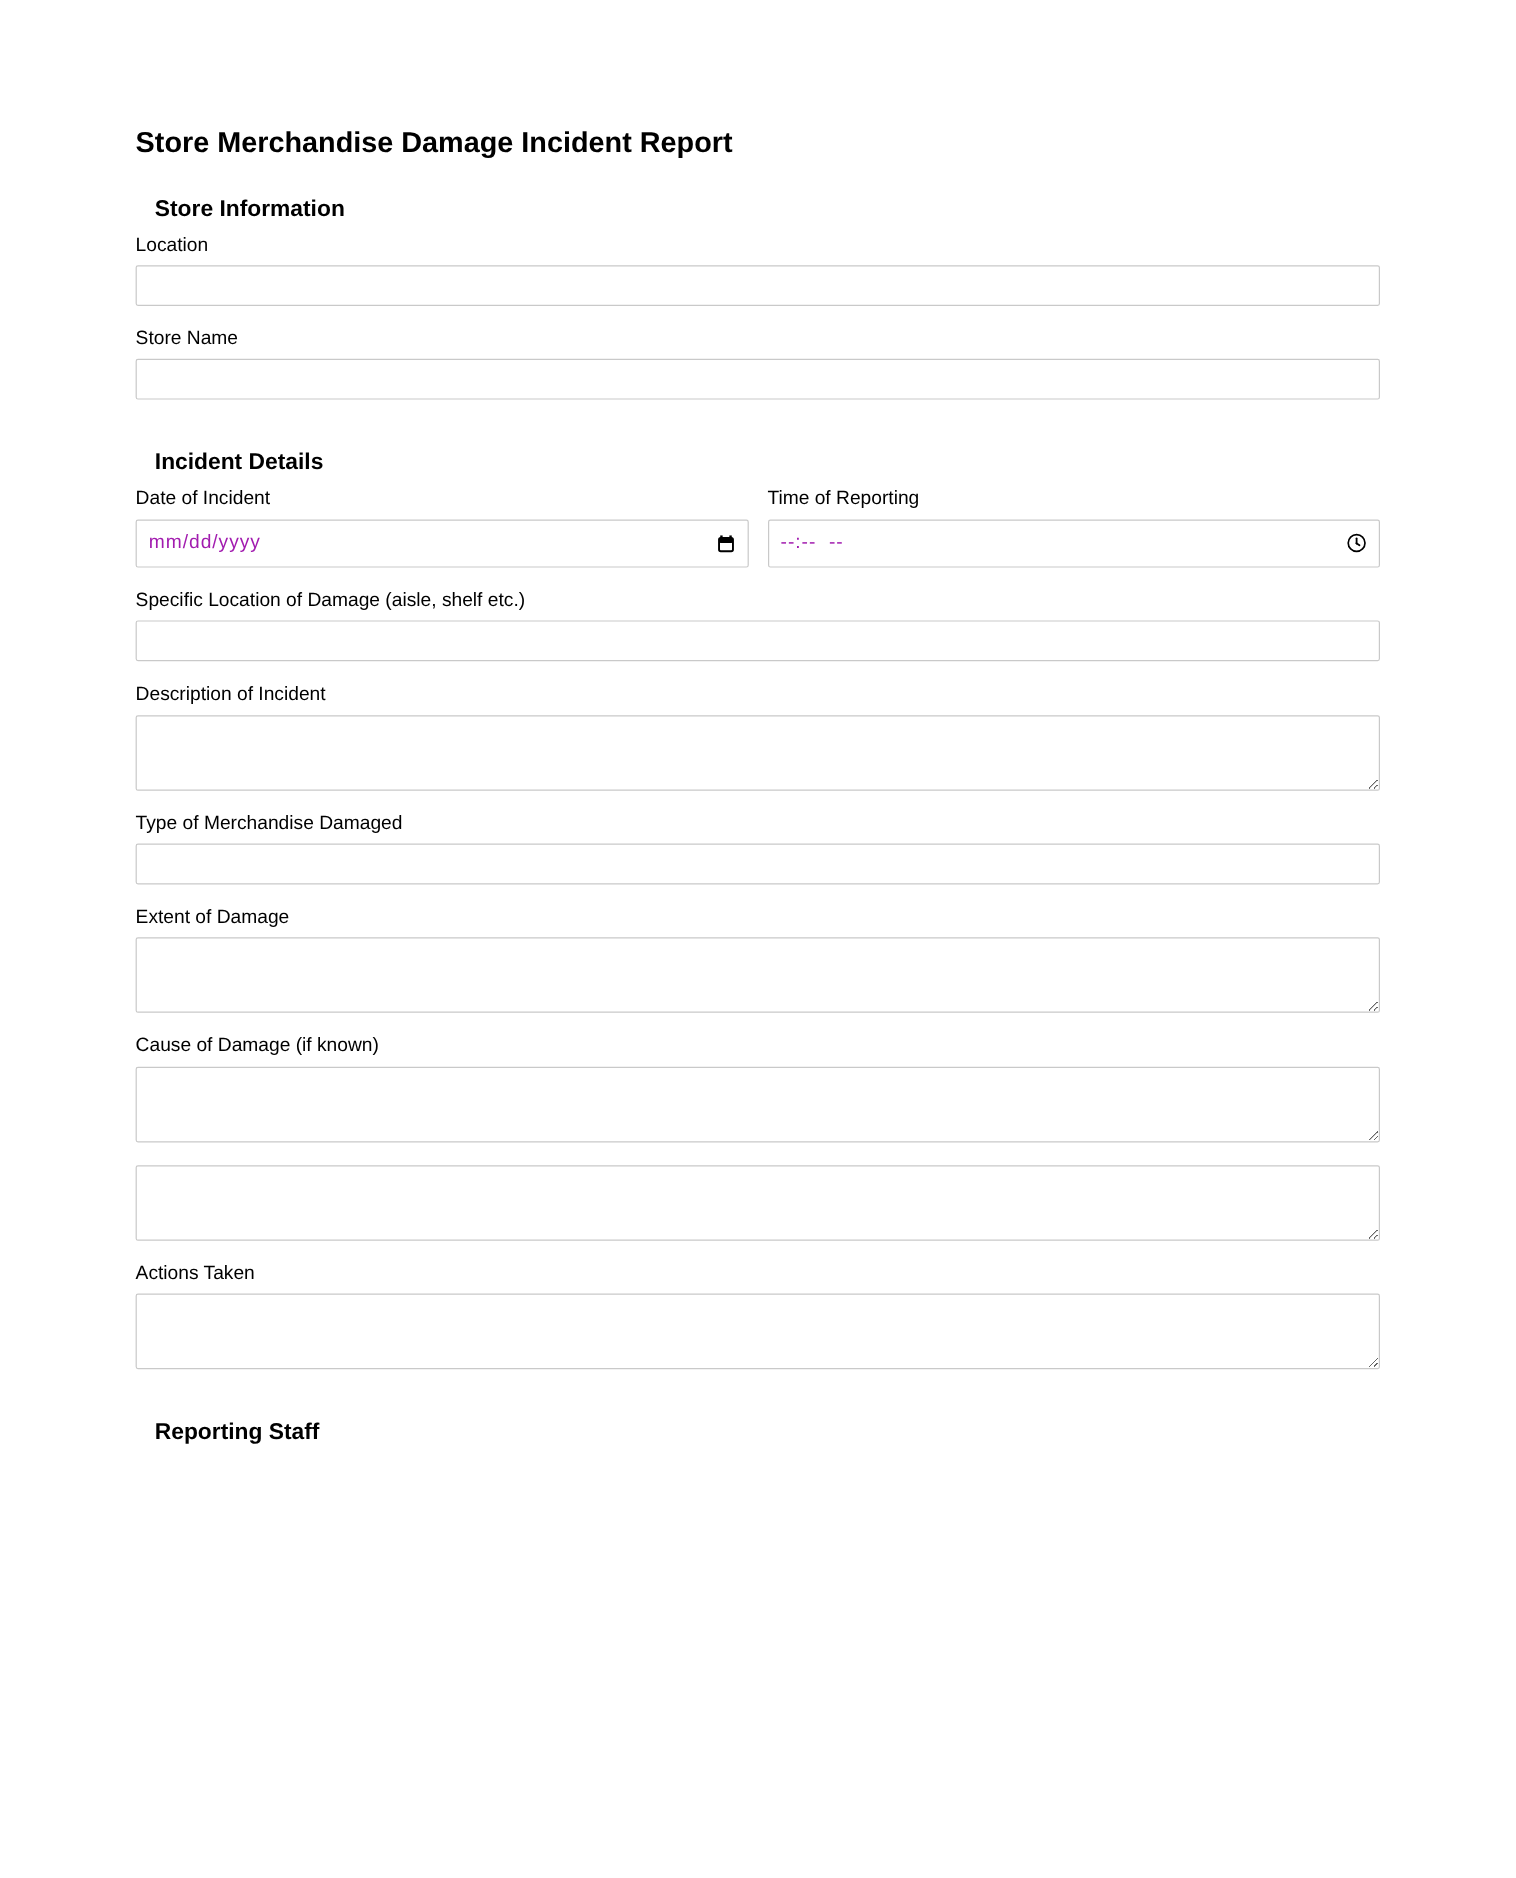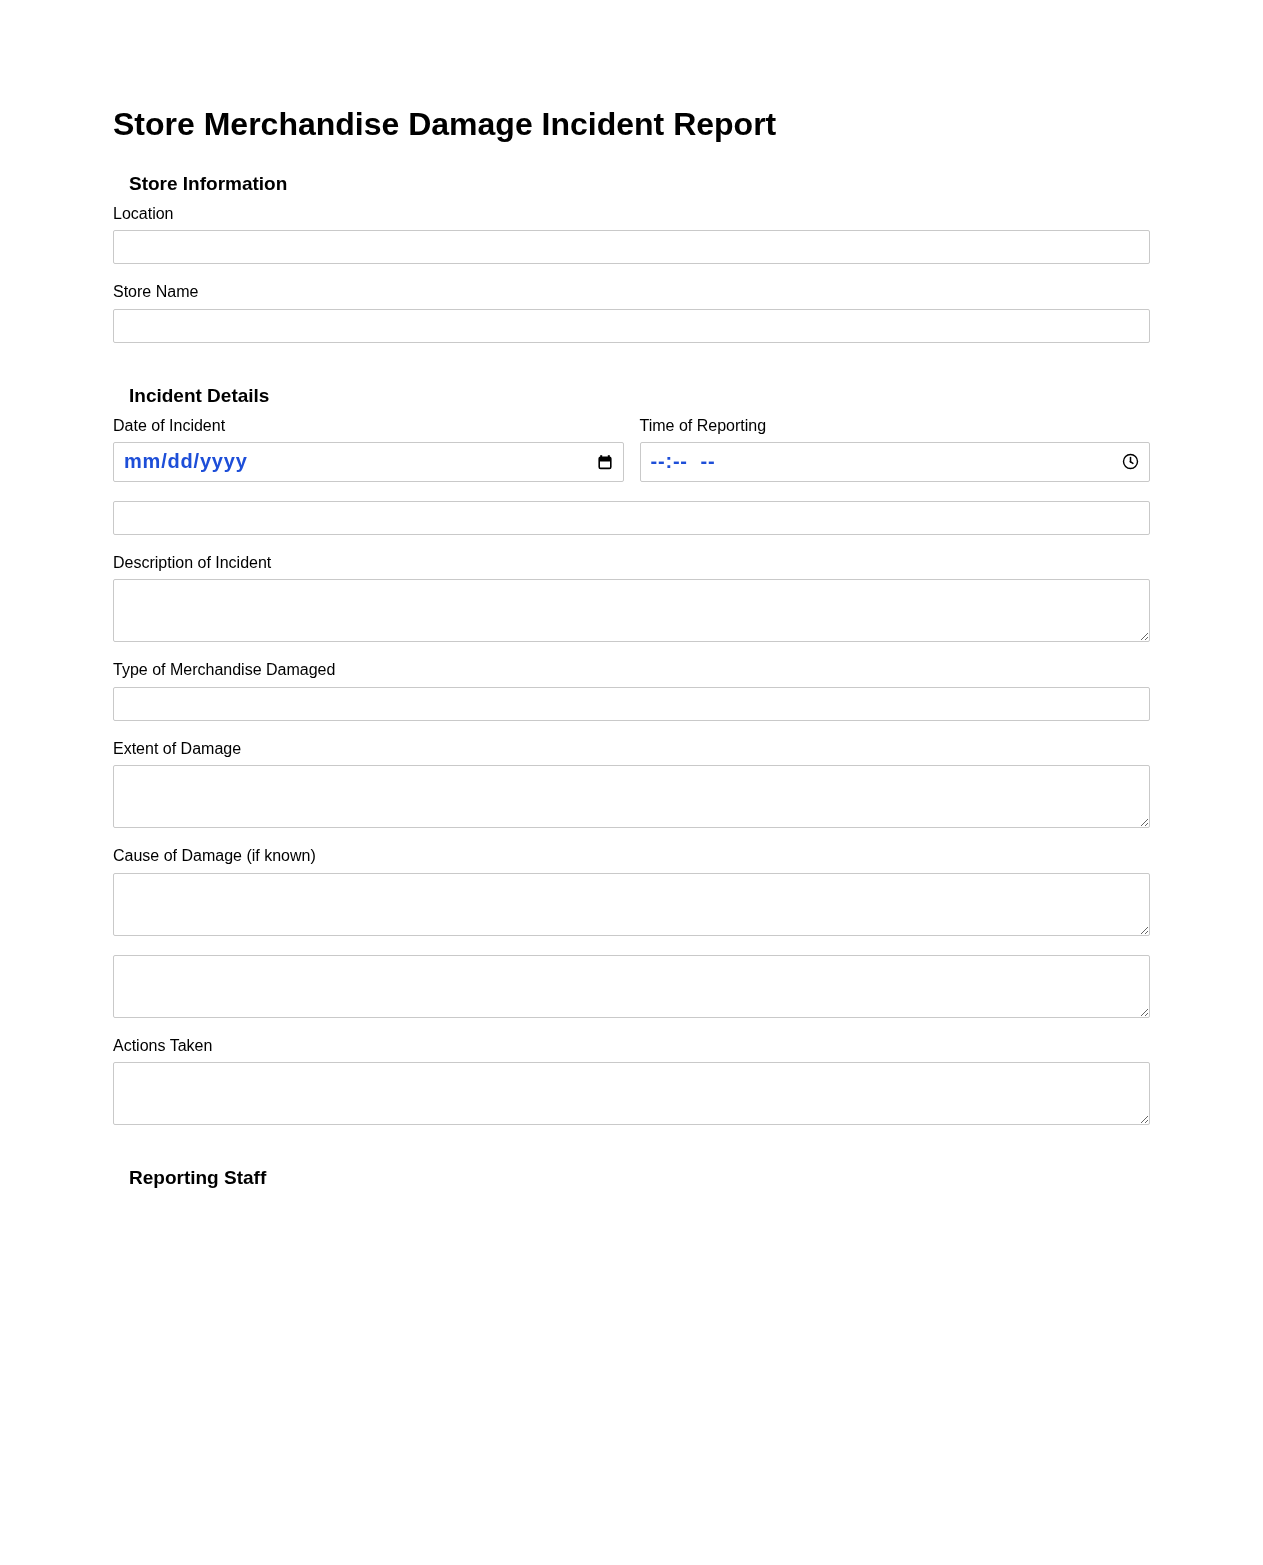--- a/index.html
+++ b/index.html
@@ -9,21 +9,21 @@
     background: #ffffff;
     color: #000000;
     font-family: "Liberation Sans", sans-serif;
   }
   .container {
     width: 1037px;
     margin: 0 auto;
     padding: 106px 0 280px 0;
   }
   h1.page-title {
-    font-size: 32px;
+    font-size: 24px;
     line-height: 1.15;
     font-weight: 700;
     margin: 0 0 30px 0;
   }
   .section-heading {
     font-size: 19px;
     font-weight: 700;
     margin: 42px 0 10px 16px;
   }
   .section-heading.first {
@@ -82,25 +82,24 @@
     width: 100%;
     height: 40px;
     border: 1px solid #c9c9c9;
     border-radius: 2px;
     background: #ffffff;
     padding: 0 10px;
     cursor: text;
   }
   .mock-placeholder {
     font-family: "Liberation Sans", sans-serif;
-    font-size: 20px;
+    font-size: 16px;
     letter-spacing: 0.8px;
-    color: #1d4ed8;
+    color: #a21caf;
     white-space: pre;
-    font-weight: bold;
   }
   .picker-icon {
     flex: 0 0 auto;
     display: block;
   }
 </style>
 </head>
 <body>
 
 <div class="container">
@@ -141,20 +140,21 @@
         <svg class="picker-icon" width="17" height="17" viewBox="0 0 17 17">
           <circle cx="8.5" cy="8.5" r="7" fill="none" stroke="#000000" stroke-width="1.4"></circle>
           <line x1="8.5" y1="8.9" x2="8.5" y2="4.6" stroke="#000000" stroke-width="1.5" stroke-linecap="round"></line>
           <line x1="8.3" y1="8.7" x2="10.9" y2="10.4" stroke="#000000" stroke-width="1.5" stroke-linecap="round"></line>
         </svg>
       </div>
     </div>
   </div>
 
   <div class="field">
+    <label class="field-label">Specific Location of Damage (aisle, shelf etc.)</label>
     <input type="text" class="text-input" value="" style="">
   </div>
 
   <div class="field">
     <label class="field-label">Description of Incident</label>
     <textarea class="area-input" style=""></textarea>
   </div>
 
   <div class="field">
     <label class="field-label">Type of Merchandise Damaged</label>

